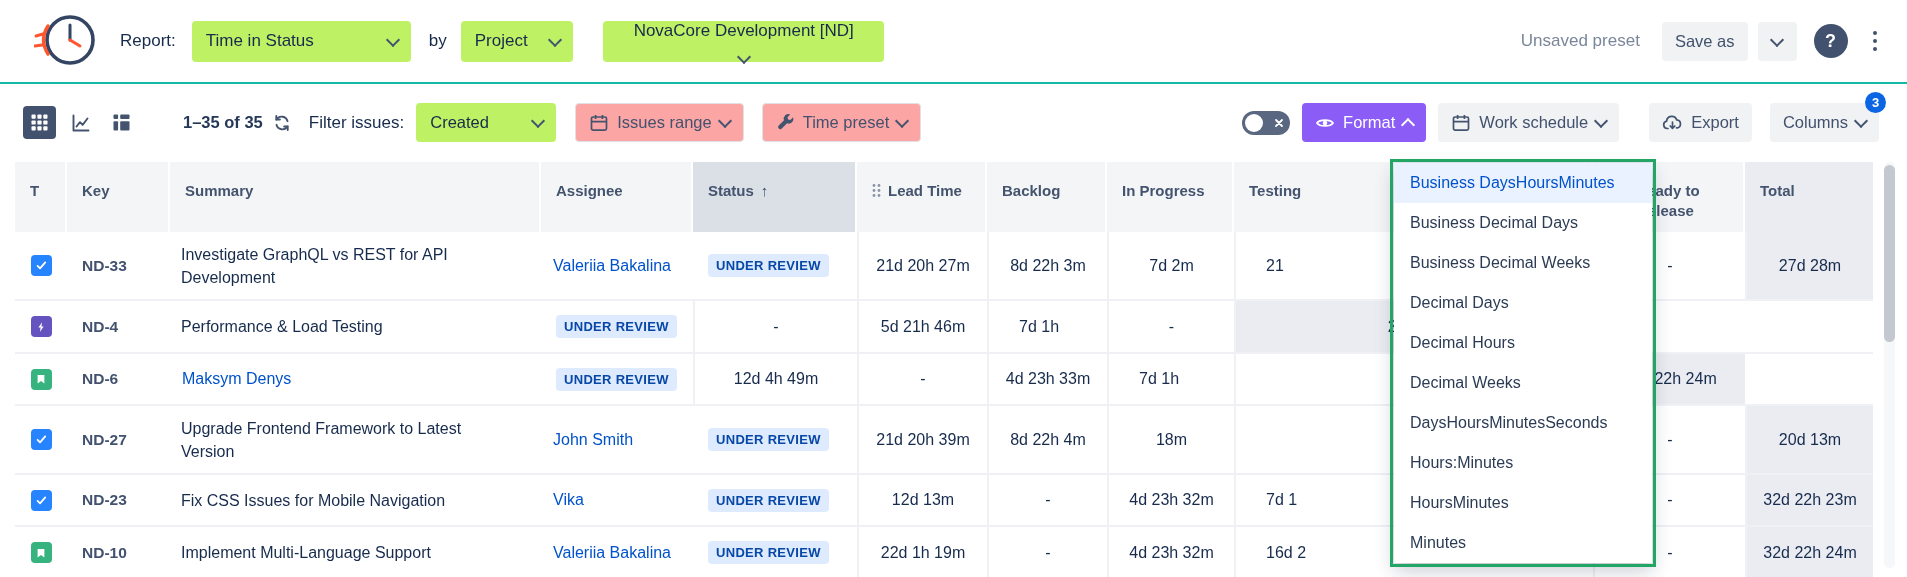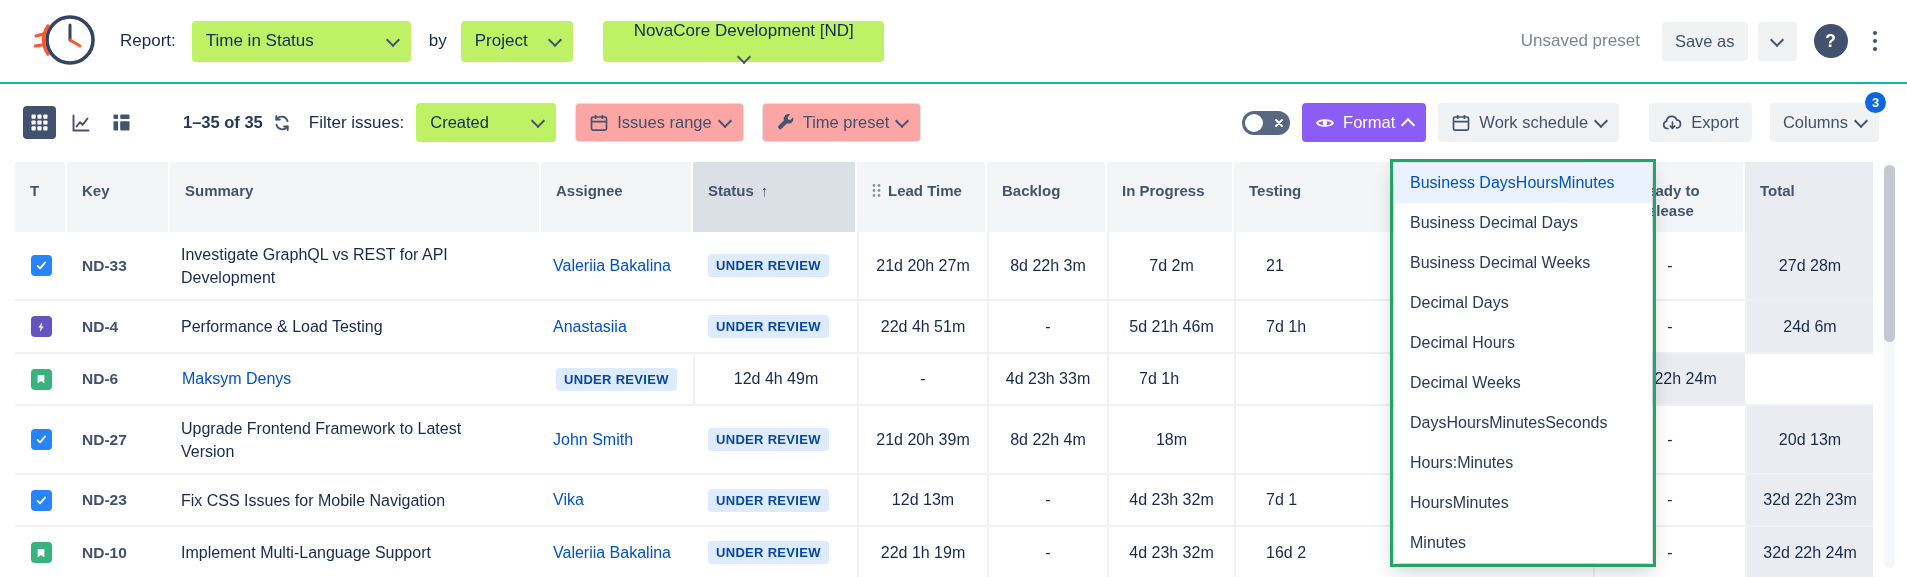--- a/index.html
+++ b/index.html
@@ -310,27 +310,23 @@
           <span class="titem custom">
             <svg width="12" height="12" viewBox="0 0 16 16">
               <path d="M9.5 1.5L4.5 8.8h3L6.5 14.5l5-7.3h-3z" fill="#fff"></path>
             </svg>
           </span>
         </div>
       <div class="td c-key">ND-4</div>
       <div class="td c-sum">
           <span>Performance &amp; Load Testing</span>
         </div>
-      <div class="td c-asg">
-          <span class="alink">Anastasiia</span>
-        </div>
-      <div class="td c-st">
-          <span class="badge">UNDER REVIEW</span>
-        </div>
-      <div class="td c-num bL">22d 4h 51m</div>
+      <div class="td c-st">
+          <span class="badge">UNDER REVIEW</span>
+        </div>
       <div class="td c-num bL">-</div>
       <div class="td c-num bL">5d 21h 46m</div>
       <div class="td c-test bL">7d 1h</div>
       <div class="td c-num bL">-</div>
       <div class="td c-num c-total-b bL">24d 6m</div>
     </div>
 
     <div class="tr row r3">
       <div class="td c-t">
           <span class="titem story">

